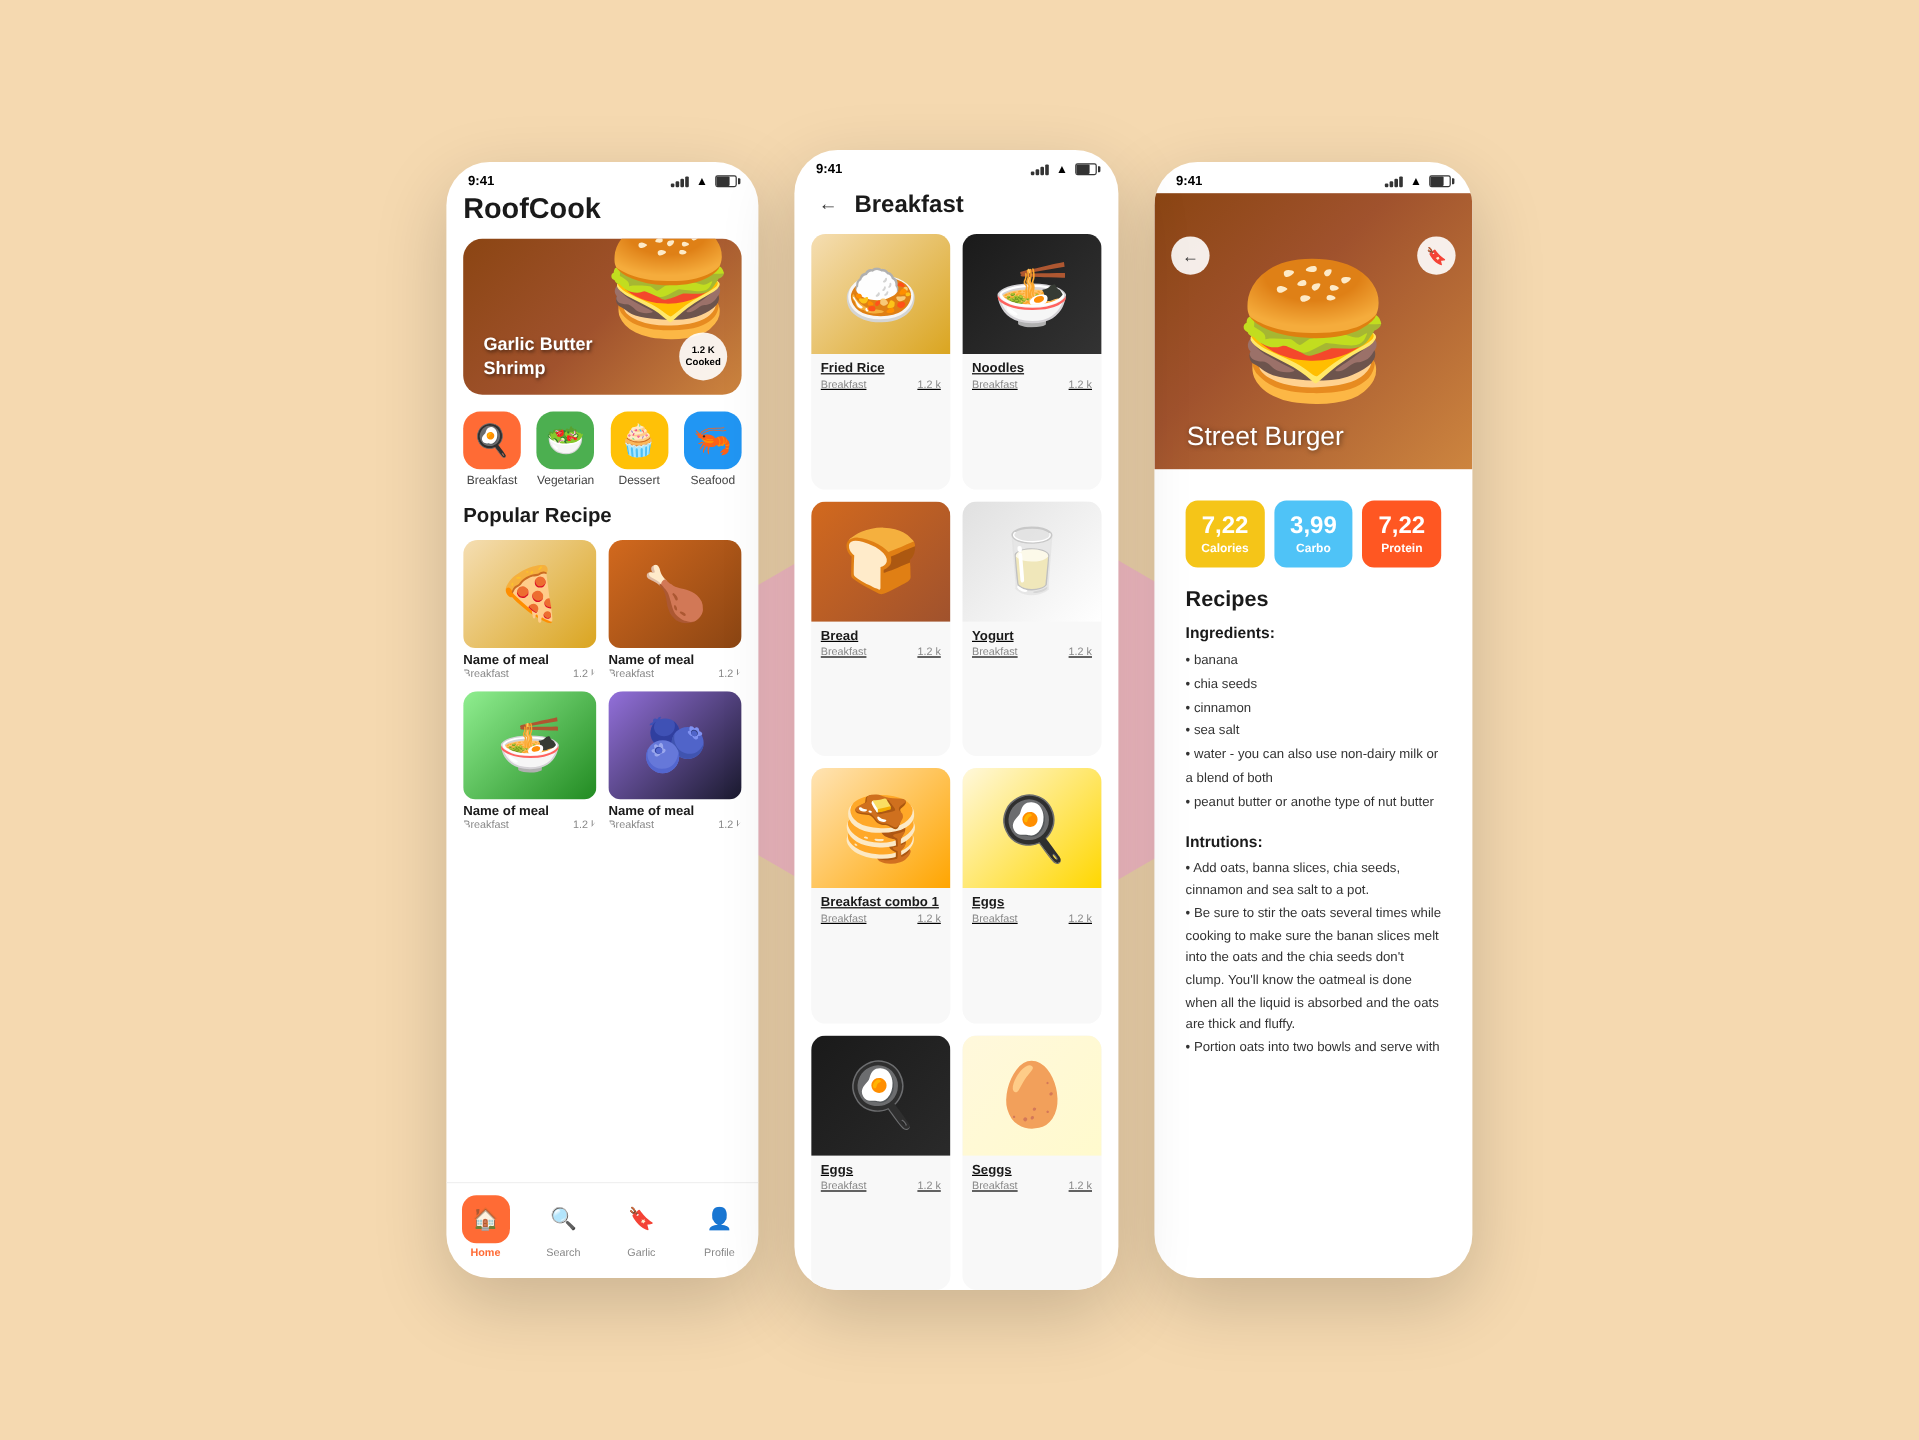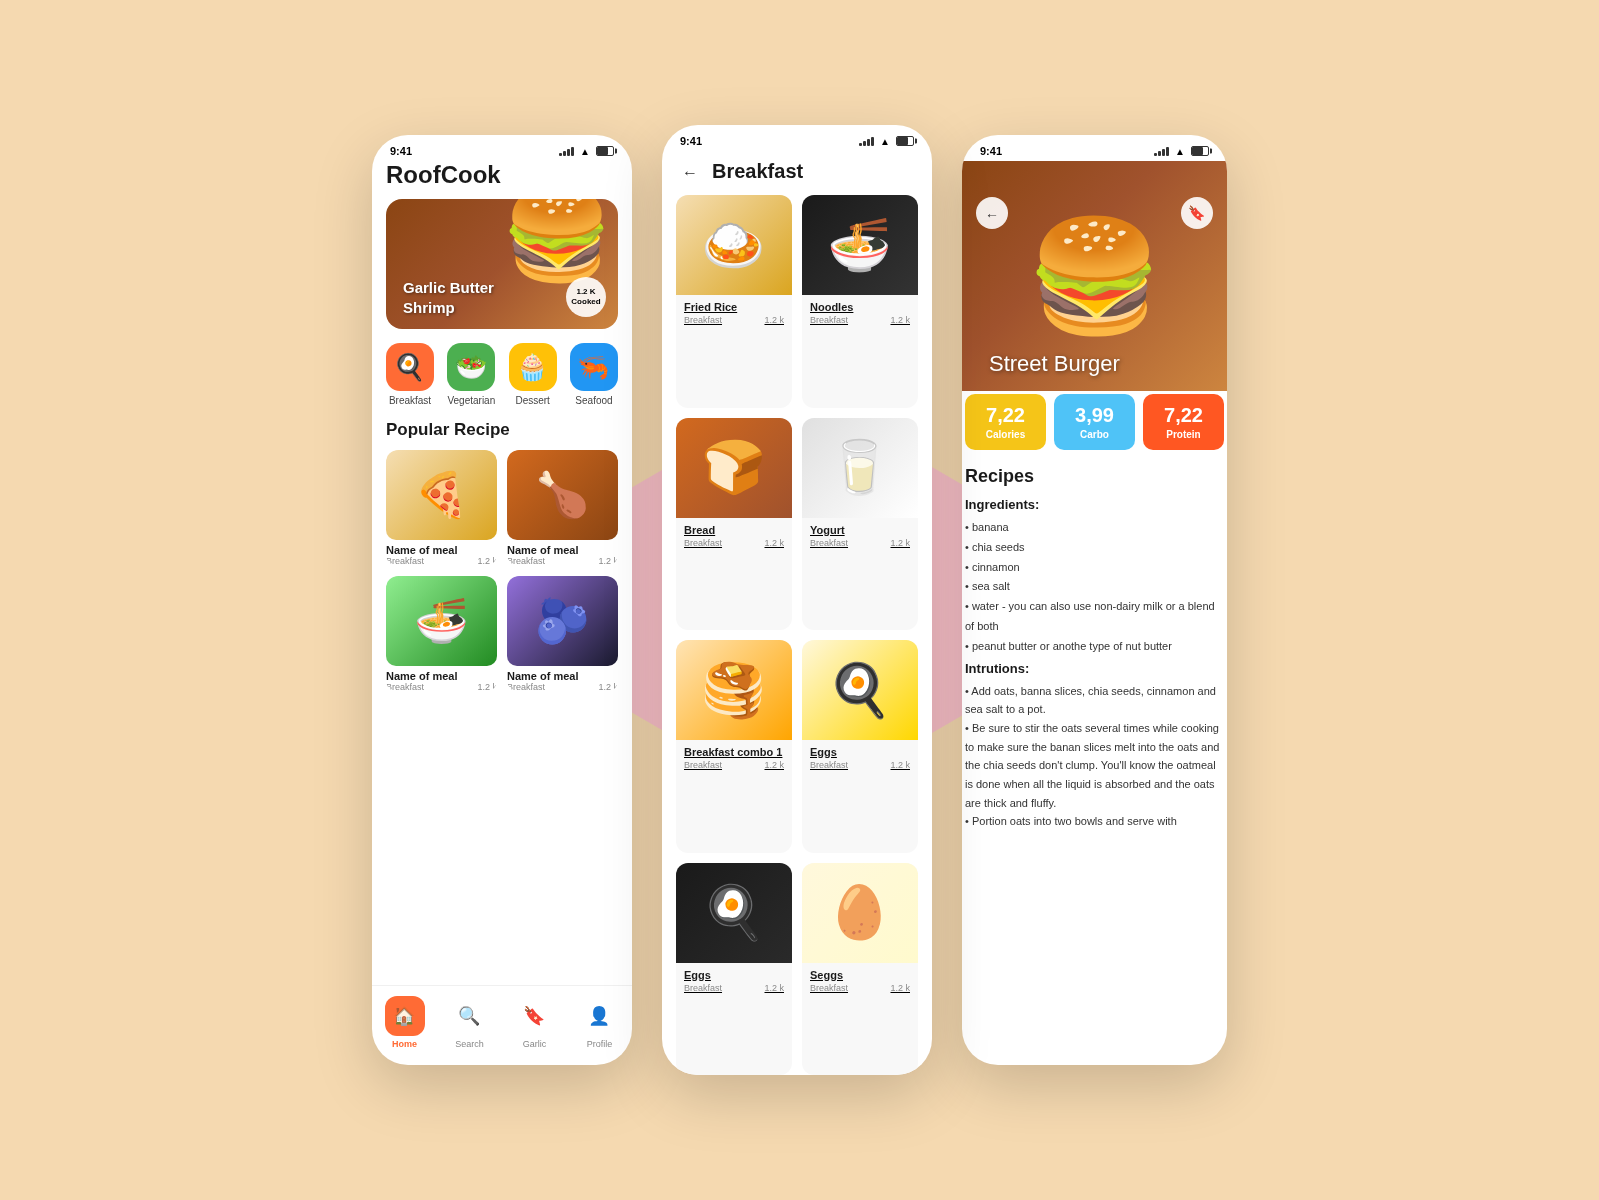--- a/index.html
+++ b/index.html
@@ -459,21 +459,21 @@
       color: #fff;
       font-size: 22px;
       font-weight: 400;
       text-shadow: 1px 1px 4px rgba(0,0,0,0.5);
       margin-left: 13px;
     }
 
     .phone3-content {
       flex: 1;
       overflow-y: auto;
-      padding: 3px;
+      padding: 26px;
     }
 
     .stats-row {
       display: flex;
       gap: 8px;
       margin-bottom: 16px;
     }
 
     .stat-box {
       flex: 1;
@@ -518,21 +518,21 @@
     .ingredient-item {
       font-size: 11px;
       color: #333;
       line-height: 1.8;
     }
 
     .instructions-title {
       font-size: 13px;
       font-weight: 700;
       color: #1a1a1a;
-      margin: 4px 0 6px;
+      margin: 14px 0 6px;
     }
 
     .instruction-item {
       font-size: 11px;
       color: #333;
       line-height: 1.7;
     }
   </style>
 </head>
 <body>

